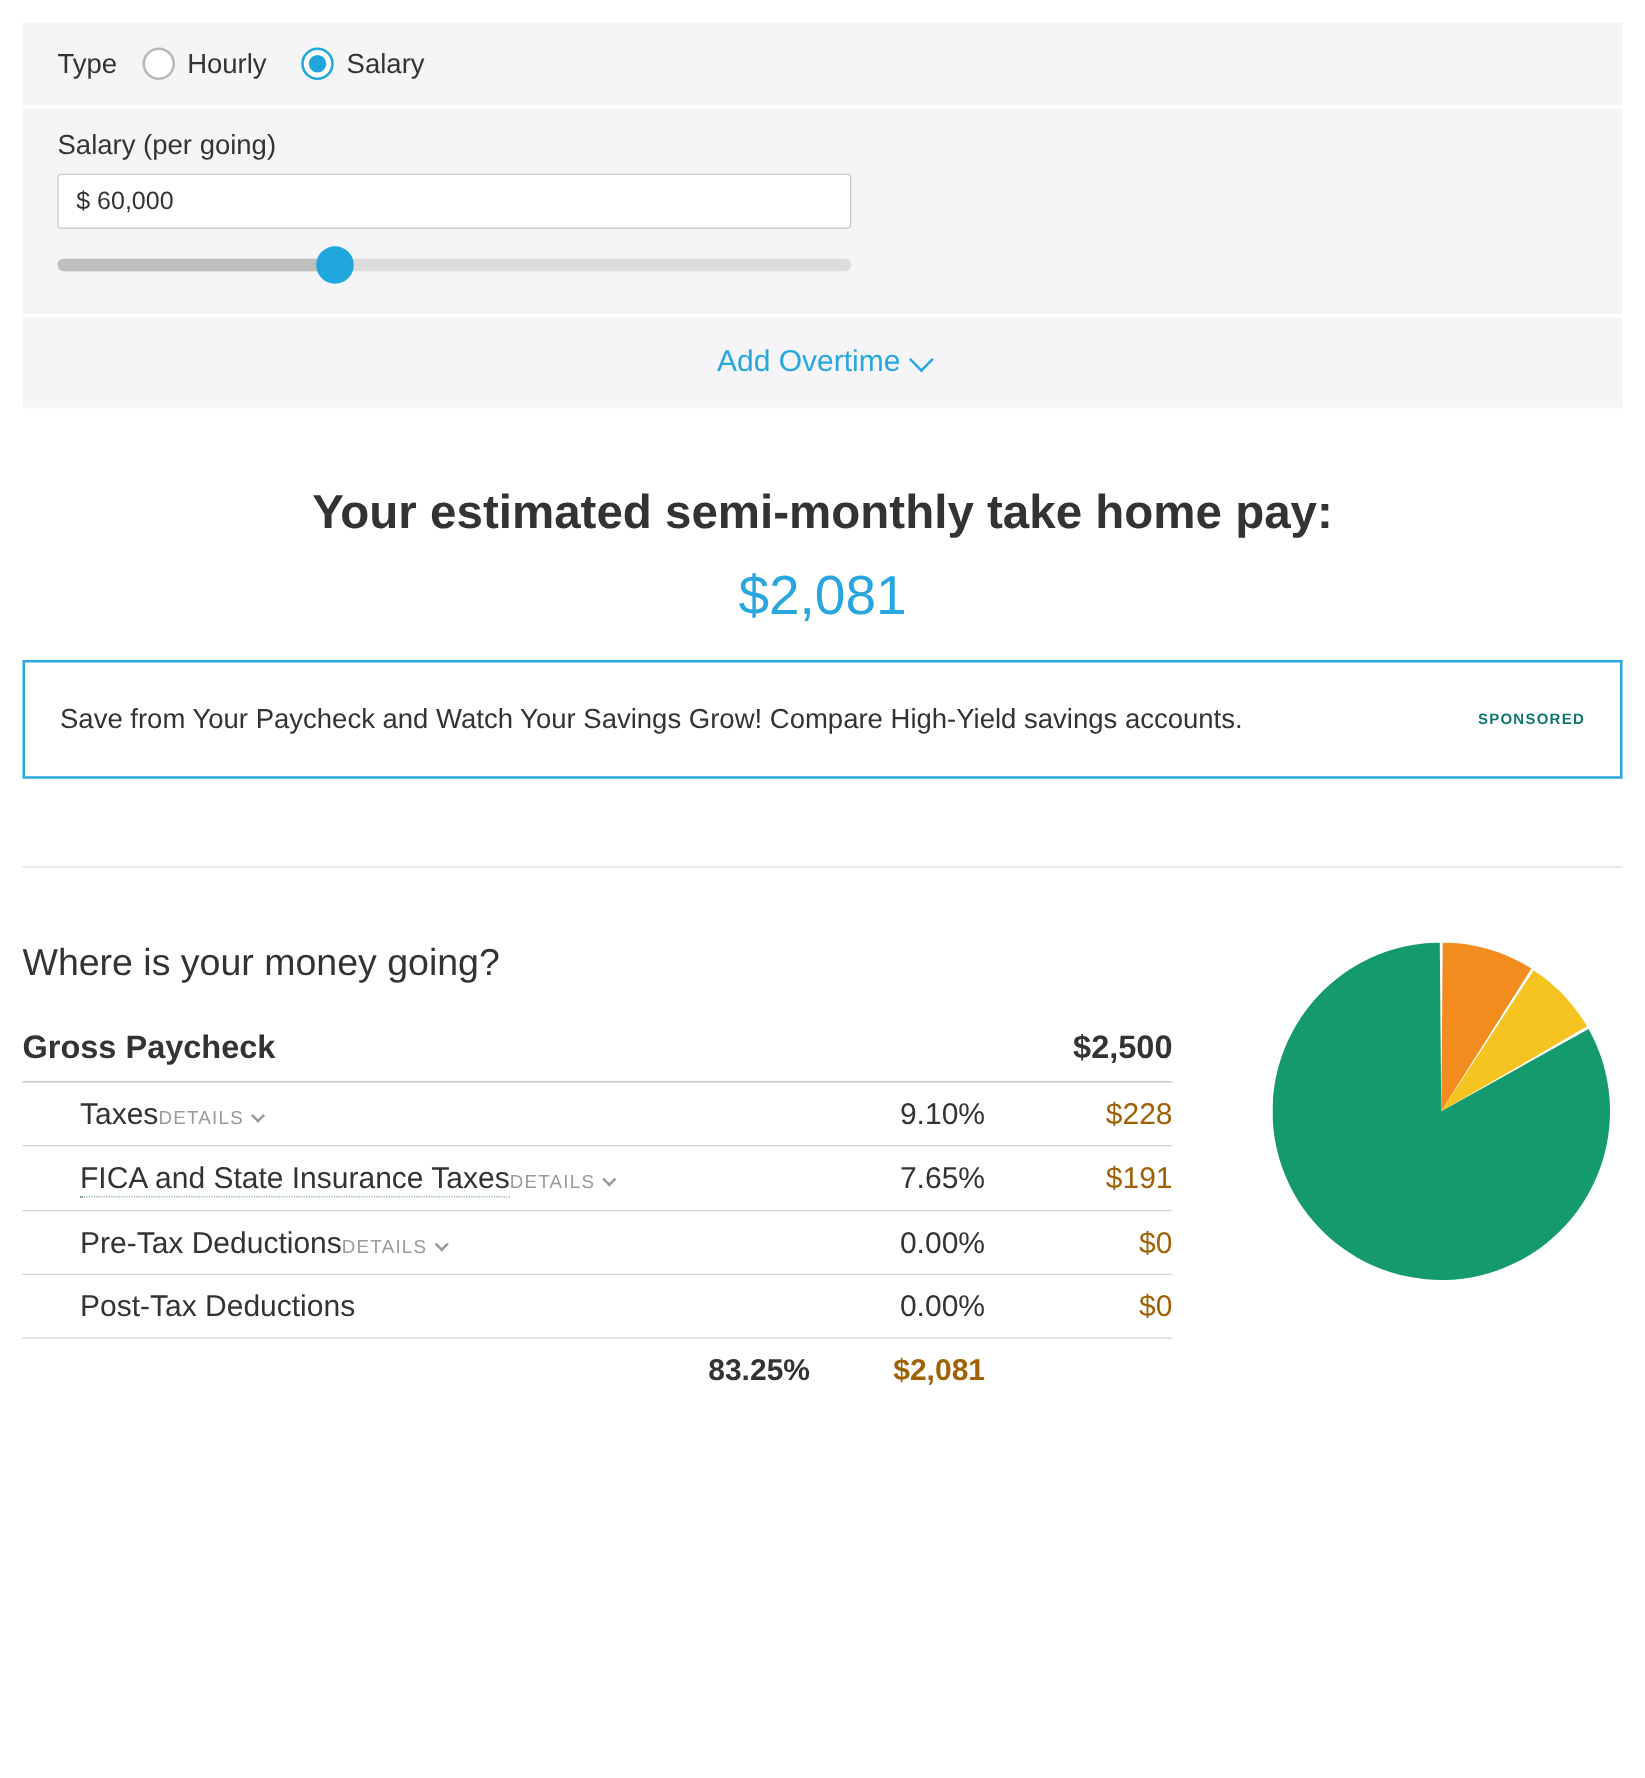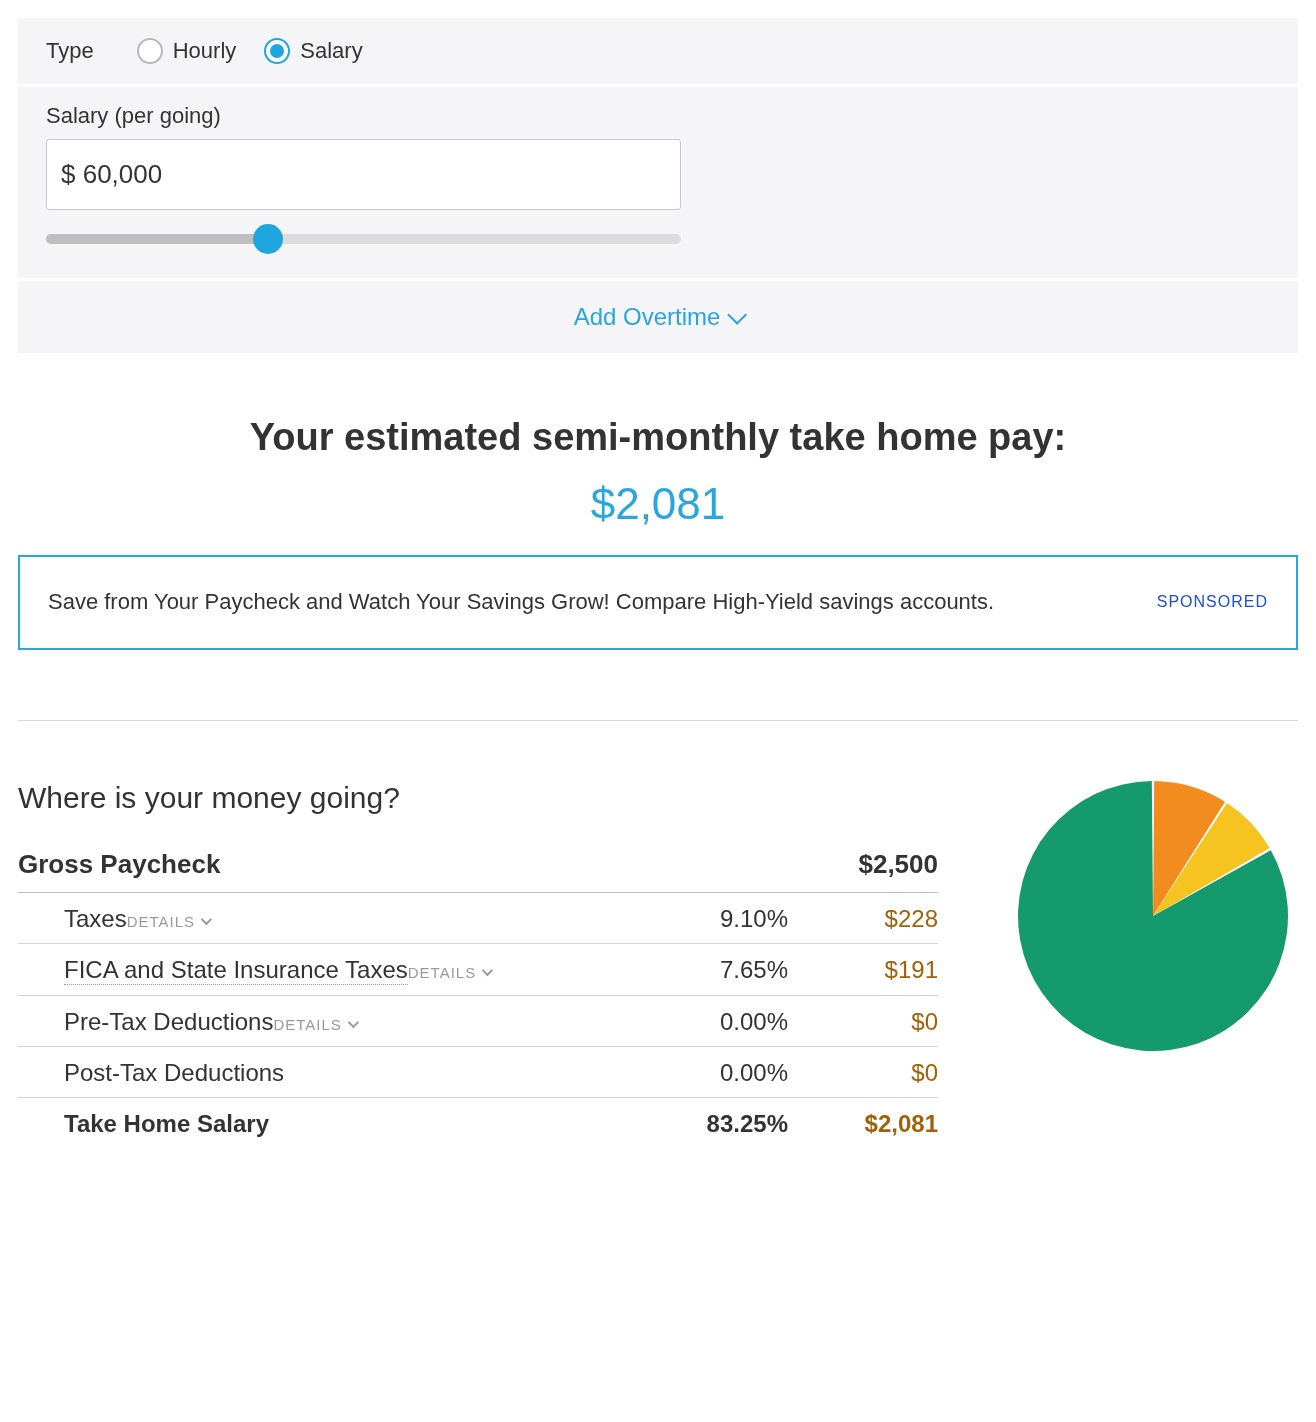--- a/index.html
+++ b/index.html
@@ -10,21 +10,21 @@
     padding: 18px;
     background: #fff;
   }
   .panel {
     background: #f5f5f7;
     border-bottom: 3px solid #fff;
   }
   .type-row {
     display: flex;
     align-items: center;
-    gap: 43px;
+    gap: 20px;
     padding: 20px 28px;
   }
   .type-label {
     font-size: 22px;
     color: #333;
   }
   .radio-group { display: flex; align-items: center; gap: 28px; }
   .radio-item {
     display: flex; align-items: center; gap: 10px; cursor: pointer;
     font-size: 22px; color: #333;
@@ -35,23 +35,23 @@
   }
   .radio-circle.checked { border-color: #1fa6de; }
   .radio-circle.checked::after {
     content: ""; position: absolute; top: 50%; left: 50%;
     width: 14px; height: 14px; border-radius: 50%;
     background: #1fa6de; transform: translate(-50%, -50%);
   }
   .salary-section { padding: 16px 28px 24px; }
   .salary-label { font-size: 22px; color: #333; margin-bottom: 10px; }
   .salary-input {
-    width: 635px; height: 71px;
+    width: 635px; height: 44px;
     border: 1px solid #c8c8c8; background: #fff; border-radius: 3px;
-    padding: 0 14px; font-size: 26px; color: #333;
+    padding: 0 14px; font-size: 20px; color: #333;
   }
   .slider-wrap {
     position: relative; width: 635px; height: 30px; margin-top: 14px;
   }
   .slider-track {
     position: absolute; left: 0; right: 0; top: 50%;
     height: 10px; border-radius: 5px; background: #dcdcdc;
     transform: translateY(-50%);
   }
   .slider-fill {
@@ -85,21 +85,21 @@
     text-align: center; font-size: 44px; color: #29a6de; font-weight: 400;
     margin-top: 20px;
   }
   .promo {
     border: 2px solid #29a6de; margin-top: 26px;
     display: flex; align-items: center; gap: 40px;
     padding: 30px 28px;
   }
   .promo-title { font-size: 28px; font-weight: 700; color: #333; }
   .promo-text  { font-size: 22px; color: #333; flex: 1; line-height: 1.4; }
-  .promo-sponsored { font-size: 16px; color: #1d4ed8; letter-spacing: 1px; }
+  .promo-sponsored { font-size: 12px; color: #0f766e; letter-spacing: 1px; font-weight: bold; }
   .divider { border: none; border-top: 1px solid #d9d9d9; margin: 70px 0 60px; }
 
   .breakdown {
     display: flex; align-items: flex-start; gap: 80px;
   }
   .breakdown-left { width: 920px; }
   .where-title { font-size: 30px; font-weight: 400; color: #333; margin-bottom: 34px; }
   .gross-row {
     display: flex; justify-content: space-between; align-items: baseline;
     font-size: 26px; font-weight: 700; color: #333;
@@ -221,21 +221,20 @@
           <div class="line-amt">$0</div>
         </div>
         <div class="line-row">
           <div><span class="dot" style="background: rgb(123, 207, 90);"></span></div>
           <div><span class="line-name">Post-Tax Deductions</span></div>
           <div class="line-pct">0.00%</div>
           <div class="line-amt">$0</div>
         </div>
         <div class="line-row bold last">
           <div><span class="dot" style="background: rgb(20, 154, 108);"></span></div>
-          <div><span class="line-name">Take Home Salary</span></div>
           <div class="line-pct">83.25%</div>
           <div class="line-amt">$2,081</div>
         </div>
       </div>
   </div>
   <div class="pie-wrap">
     <svg class="pie" id="pie-svg" viewBox="0 0 200 200">
         <path d="M 100 100 L 100.8726535498374 0.003807693582871252 A 100 100 0 0 1 153.3762115138093 15.436532447911688 Z" fill="#f28c1f"></path>
         <path d="M 100 100 L 154.84391806372733 16.380955211033637 A 100 100 0 0 1 186.42748019537046 49.69800533697649 Z" fill="#f5c420"></path>
         <path d="M 100 100 L 187.29220772698096 51.21403408612673 A 100 100 0 1 1 99.12734645016265 0.003807693582871252 Z" fill="#149a6c"></path>

